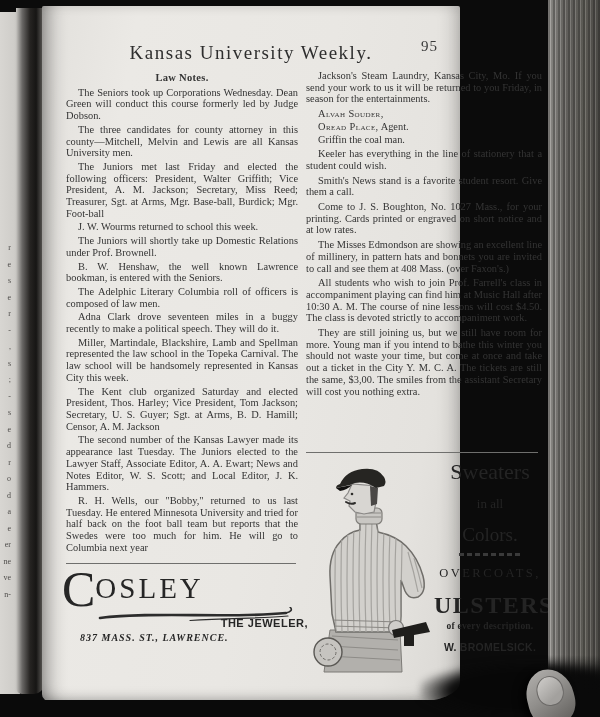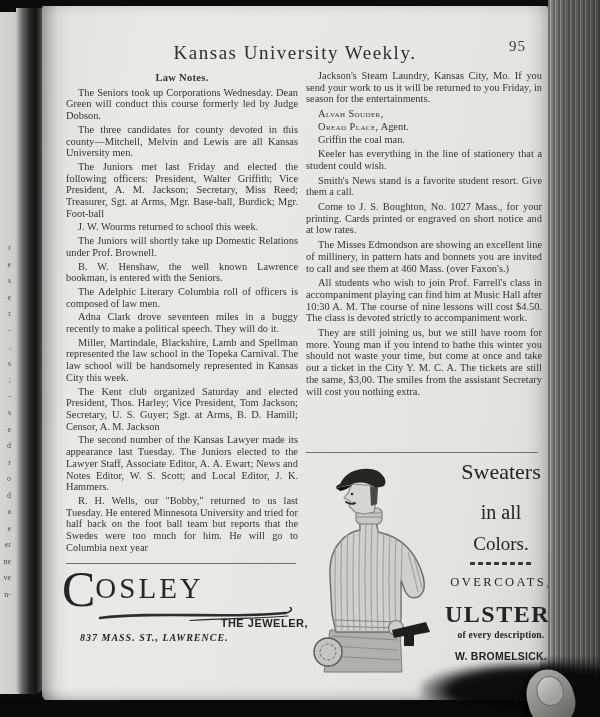--- a/index.html
+++ b/index.html
@@ -17,21 +17,21 @@
     position:absolute;right:9px;top:228px;width:10px;
     font-size:8px;line-height:16.5px;color:#4e4c4a;text-align:right;
     white-space:pre-line;
   }
   .gutter{
     position:absolute;left:16px;top:8px;width:28px;height:686px;
     background:linear-gradient(90deg,#c9c7c3 0%,#6a6866 22%,#262422 50%,#161514 72%,#504e4b 92%,#8a8885 100%);
     border-radius:0 0 10px 6px;
   }
   .page{
-    position:absolute;left:42px;top:6px;width:506px;height:696px;
+    position:absolute;left:42px;top:6px;width:418px;height:696px;
     background:linear-gradient(100deg,#e2e0dc 0%,#ebe9e5 18%,#e9e7e3 55%,#e4e2de 85%,#d9d7d3 100%);
     border-radius:2px 2px 46px 10px / 2px 2px 20px 8px;
     box-shadow:inset 16px 0 20px -12px rgba(0,0,0,.45), inset -14px 0 18px -10px rgba(0,0,0,.25), inset 0 -10px 14px -8px rgba(0,0,0,.25);
     color:#343434;
   }
   .fore-edge{
     position:absolute;left:548px;top:0;width:52px;height:700px;
     background:
       repeating-linear-gradient(90deg, rgba(0,0,0,.30) 0 2px, rgba(255,255,255,.10) 2px 3px, rgba(0,0,0,.12) 3px 5px),
       linear-gradient(90deg,#a9a7a3 0%,#8e8c88 10%,#6e6c68 35%,#67655f 70%,#54524e 100%);
@@ -87,23 +87,23 @@
   .cosley{position:absolute;left:20px;top:563px;width:246px;color:#262626;}
   .cosley-name{position:relative;white-space:nowrap;}
   .cosley-initial{font-size:50px;line-height:40px;vertical-align:-8px;}
   .cosley-rest{font-size:29px;letter-spacing:3px;}
   .cosley-swash{position:absolute;left:36px;top:38px;}
   .cosley-tagline{margin:8px 0 0 88px;font-family:"Liberation Sans","DejaVu Sans",sans-serif;font-weight:bold;font-size:11px;letter-spacing:.5px;text-align:right;}
   .cosley-address{margin:3px 0 0 18px;font-style:italic;font-weight:bold;font-size:10px;letter-spacing:1px;}
   
   .sweater-ad{position:absolute;left:260px;top:452px;width:246px;height:244px;}
   .sweater-art{position:absolute;left:0;top:6px;}
-  .sweater-copy{position:absolute;left:143px;top:2px;width:112px;text-align:center;color:#242424;}
+  .sweater-copy{position:absolute;left:132px;top:2px;width:112px;text-align:center;color:#242424;}
   .sw1{font-size:22px;line-height:24px;}
-  .sw2{font-size:20px;line-height:21px;margin-top:18px;}
+  .sw2{font-size:13px;line-height:21px;margin-top:9px;}
   .sw3{font-size:19px;line-height:21px;margin-top:10px;}
   .sw-dashes{width:62px;height:3px;margin:8px auto 0;
     background:repeating-linear-gradient(90deg,#3a3a3a 0 5px,transparent 5px 8px);}
   .sw4{font-size:12.5px;letter-spacing:2.5px;margin-top:10px;}
   .sw5{font-size:24px;font-weight:bold;letter-spacing:1.5px;margin-top:11px;}
   .sw6{font-size:9.5px;font-weight:bold;letter-spacing:.2px;margin-top:2px;}
   .sw7{font-family:"Liberation Sans","DejaVu Sans",sans-serif;font-size:11px;font-weight:bold;letter-spacing:.3px;margin-top:10px;transform:scaleX(.95);}
 </style>
 </head>
 <body>
@@ -138,21 +138,21 @@
   <div class="gutter"></div>
 
   <div class="page">
 
     <div class="masthead">Kansas University Weekly.</div>
     <div class="folio">95</div>
 
     <div class="col col-left">
       <div class="section-heading">Law Notes.</div>
       <p>The Seniors took up Corporations Wednesday.  Dean Green will conduct this course formerly led by Judge Dobson.</p>
-      <p>The three candidates for county devoted in this county—Mitchell, Melvin and Lewis are all Kansas University men.</p>
+      <p>The three candidates for county attorney in this county—Mitchell, Melvin and Lewis are all Kansas University men.</p>
       <p>The Juniors met last Friday and elected the following officers:  President, Walter Griffith; Vice President, A. M. Jackson; Secretary, Miss Reed; Treasurer,  Sgt. at Arms,  Mgr. Base-ball, Burdick; Mgr. Foot-ball</p>
       <p>J. W. Wourms returned to school this week.</p>
       <p>The Juniors will shortly take up Domestic Relations under Prof. Brownell.</p>
       <p>B. W. Henshaw, the well known Lawrence bookman, is entered with the Seniors.</p>
       <p>The Adelphic Literary Columbia roll of officers is composed of law men.</p>
       <p>Adna Clark drove seventeen miles in a buggy recently to make a political speech.  They will do it.</p>
       <p>Miller, Martindale, Blackshire, Lamb and Spellman represented the law school in the Topeka Carnival.  The law school will be handsomely represented in Kansas City this week.</p>
       <p>The Kent club organized Saturday and elected President, Thos. Harley; Vice President, Tom Jackson; Secretary, U. S. Guyer; Sgt. at Arms, B. D. Hamill; Censor, A. M. Jackson</p>
       <p>The second number of the Kansas Lawyer made its appearance last Tuesday.  The Juniors elected to the Lawyer Staff, Associate Editor, A. A. Ewart; News and Notes Editor, W. S. Scott; and Local Editor, J. K. Hammers.</p>
       <p>R. H. Wells, our "Bobby," returned to us last Tuesday.  He entered Minnesota University and tried for half back on the foot ball team but reports that the Swedes were too much for him.  He will go to Columbia next year</p>
@@ -174,21 +174,21 @@
     </div>
 
     <div class="col col-right">
       <p>Jackson's Steam Laundry, Kansas City, Mo. If you send your work to us it will be returned to you Friday, in season for the entertainments.</p>
       <p class="sig sig-name smallcaps">Alvah Souder,</p>
       <p class="sig sig-role"><span class="smallcaps">Oread Place,</span><span> Agent.</span></p>
       <p>Griffin the coal man.</p>
       <p>Keeler has everything in the line of stationery that a student could wish.</p>
       <p>Smith's News stand is a favorite student resort.  Give them a call.</p>
       <p>Come to J. S. Boughton, No. 1027 Mass., for your printing.  Cards printed or engraved on short notice and at low rates.</p>
-      <p>The Misses Edmondson are showing an excellent line of millinery, in pattern hats and bonnets you are invited to call and see them at 460 Mass. (over Faxon's.)</p>
+      <p>The Misses Edmondson are showing an excellent line of millinery, in pattern hats and bonnets you are invited to call and see them at 408 Mass. (over Faxon's.)</p>
       <p>All students who wish to join Prof. Farrell's class in accompaniment playing can find him at Music Hall after 10:30 A. M.  The course of nine lessons will cost $4.50.  The class is devoted strictly to accompaniment work.</p>
       <p>They are still joining us, but we still have room for more.  Young man if you intend to bathe this winter you should not waste your time, but come at once and take out a ticket in the City Y. M. C. A.  The tickets are still the same, $3,00.  The smiles from the assistant Secretary will cost you nothing extra.</p>
     </div>
 
     <div class="rule rule-right"></div>
 
     <div class="sweater-ad">
       <svg class="sweater-art" width="132" height="210" viewBox="0 0 132 210">
         <defs>
           <clipPath id="bodyclip">

